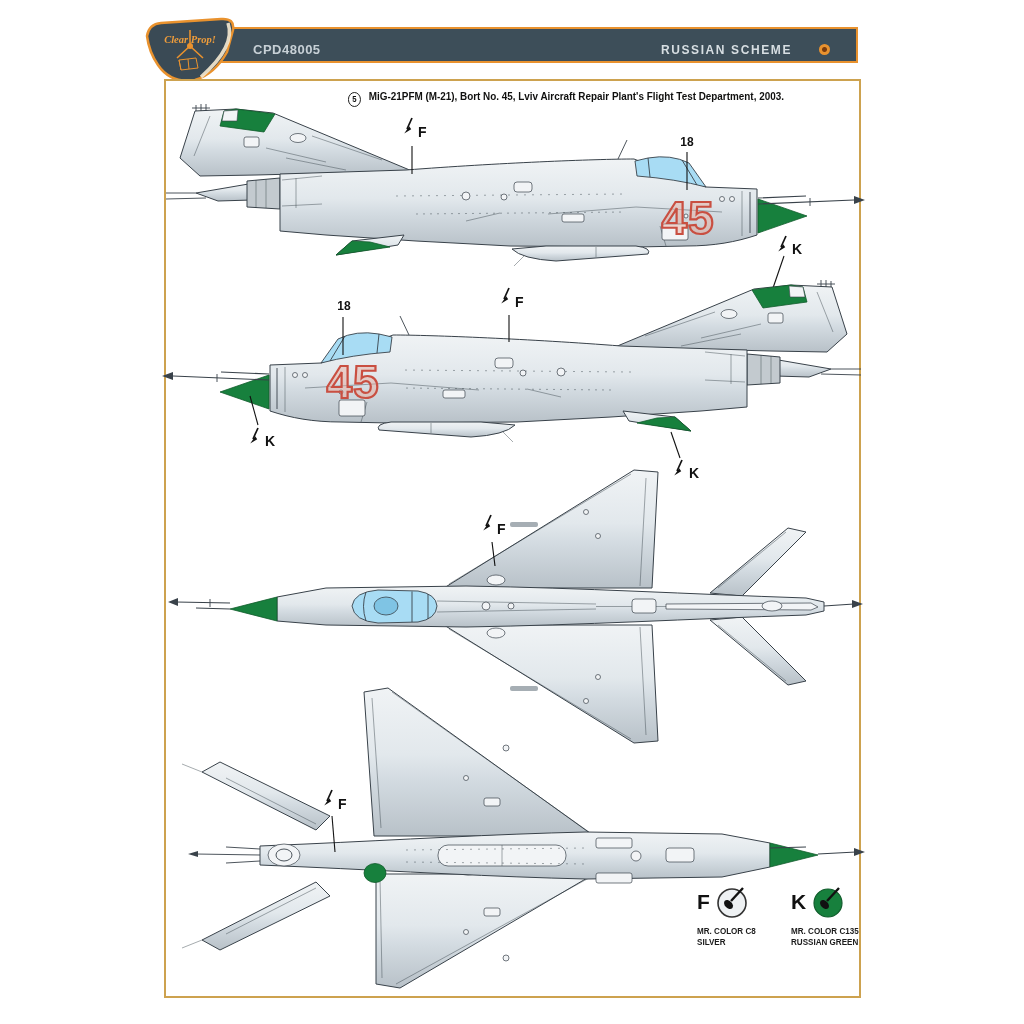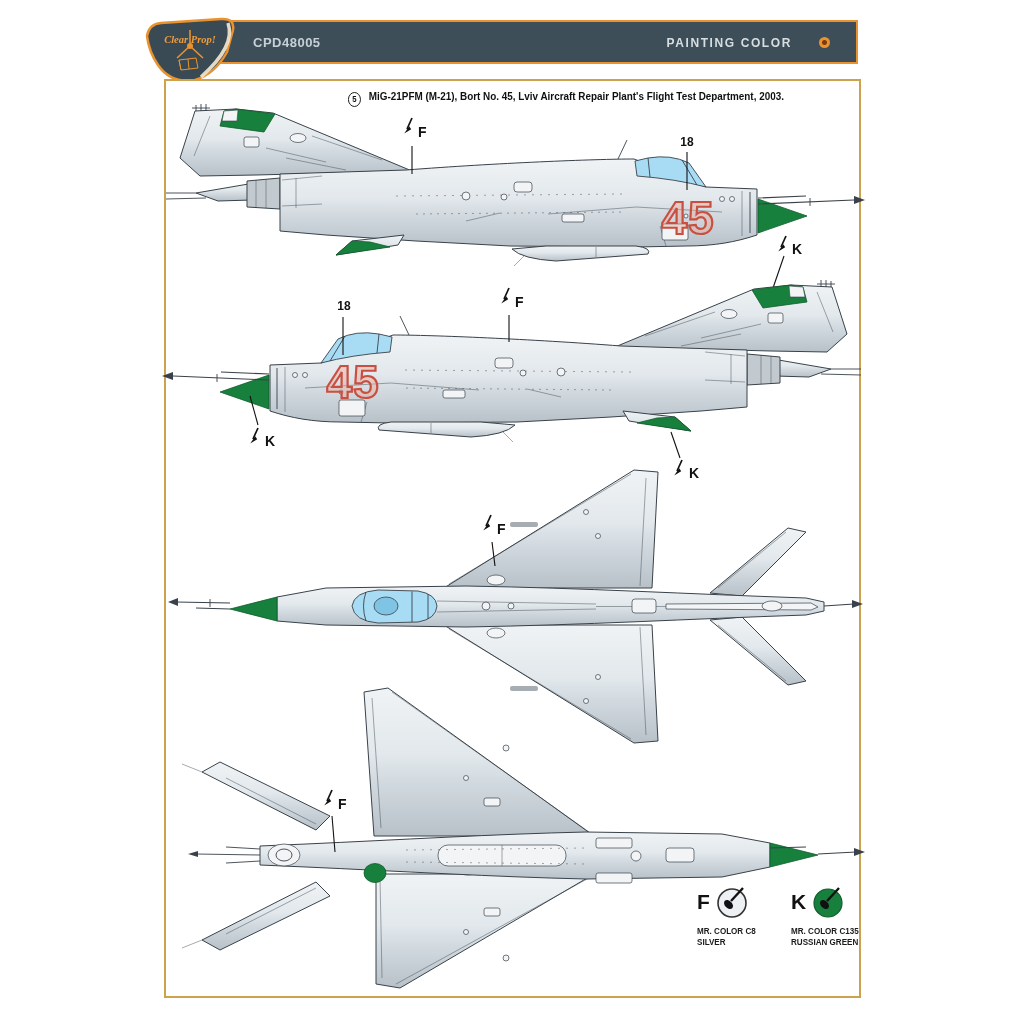--- a/index.html
+++ b/index.html
@@ -1,20 +1,20 @@
 <!DOCTYPE html>
 <html><head>
 <meta charset="utf-8">
 <style>
   html,body{margin:0;padding:0;}
   body{width:1024px;height:1024px;position:relative;background:#ffffff;
        font-family:"Liberation Sans",sans-serif;overflow:hidden;}
 
   
-  .hdr-bar{position:absolute;left:189px;top:20px;width:669px;height:44px;
+  .hdr-bar{position:absolute;left:189px;top:27px;width:669px;height:36px;
            box-sizing:border-box;background:#3d4e59;border:2px solid #e9922e;}
   .hdr-kit{position:absolute;left:62px;top:13px;font-size:13px;color:#c7d0d6;
            letter-spacing:.5px;font-weight:bold;}
   .hdr-title{position:absolute;right:64px;top:14px;font-size:12px;color:#d7dee2;
            letter-spacing:1.6px;font-weight:bold;}
   .hdr-dot{position:absolute;right:26px;top:15px;width:11px;height:11px;border-radius:50%;
            background:radial-gradient(circle at 50% 50%, #7a3c0e 0 2px, #e9922e 3px 100%);}
   .logo{position:absolute;left:141px;top:16px;}
 
   
@@ -123,21 +123,21 @@
         <rect x="396" y="118" width="22" height="8" rx="2" class="wht"></rect>
         <rect x="496" y="128" width="26" height="16" rx="2" class="wht"></rect>
         <path d="M116,84 L156,80 M116,110 L156,108 M130,82 L130,112" class="l lt"></path>
       </g>
     </g>
   </defs>
 </svg>
 
 <div class="hdr-bar">
   <span class="hdr-kit">CPD48005</span>
-  <span class="hdr-title">PAINTING COLOR</span>
+  <span class="hdr-title">RUSSIAN SCHEME</span>
   <span class="hdr-dot"></span>
 </div>
 
 <svg class="logo" width="100" height="68" viewBox="0 0 100 68">
   <path d="M6,20 Q8,8 20,7 L80,3 Q94,2 92,14 L86,36 Q74,58 54,64 Q30,68 17,49 Q8,36 6,20 Z" fill="#3a4a55" stroke="#e9922e" stroke-width="2.5"></path>
   <path d="M87,7 Q95,30 60,61" stroke="#f6ead2" stroke-width="3.5" fill="none" opacity=".9"></path>
   <g stroke="#e9922e" stroke-width="1.6" fill="none">
     <path d="M49,30 L49,14 M49,30 L36,42 M49,30 L62,42"></path>
     <circle cx="49" cy="30" r="3" fill="#e9922e" stroke="none"></circle>
   </g>

